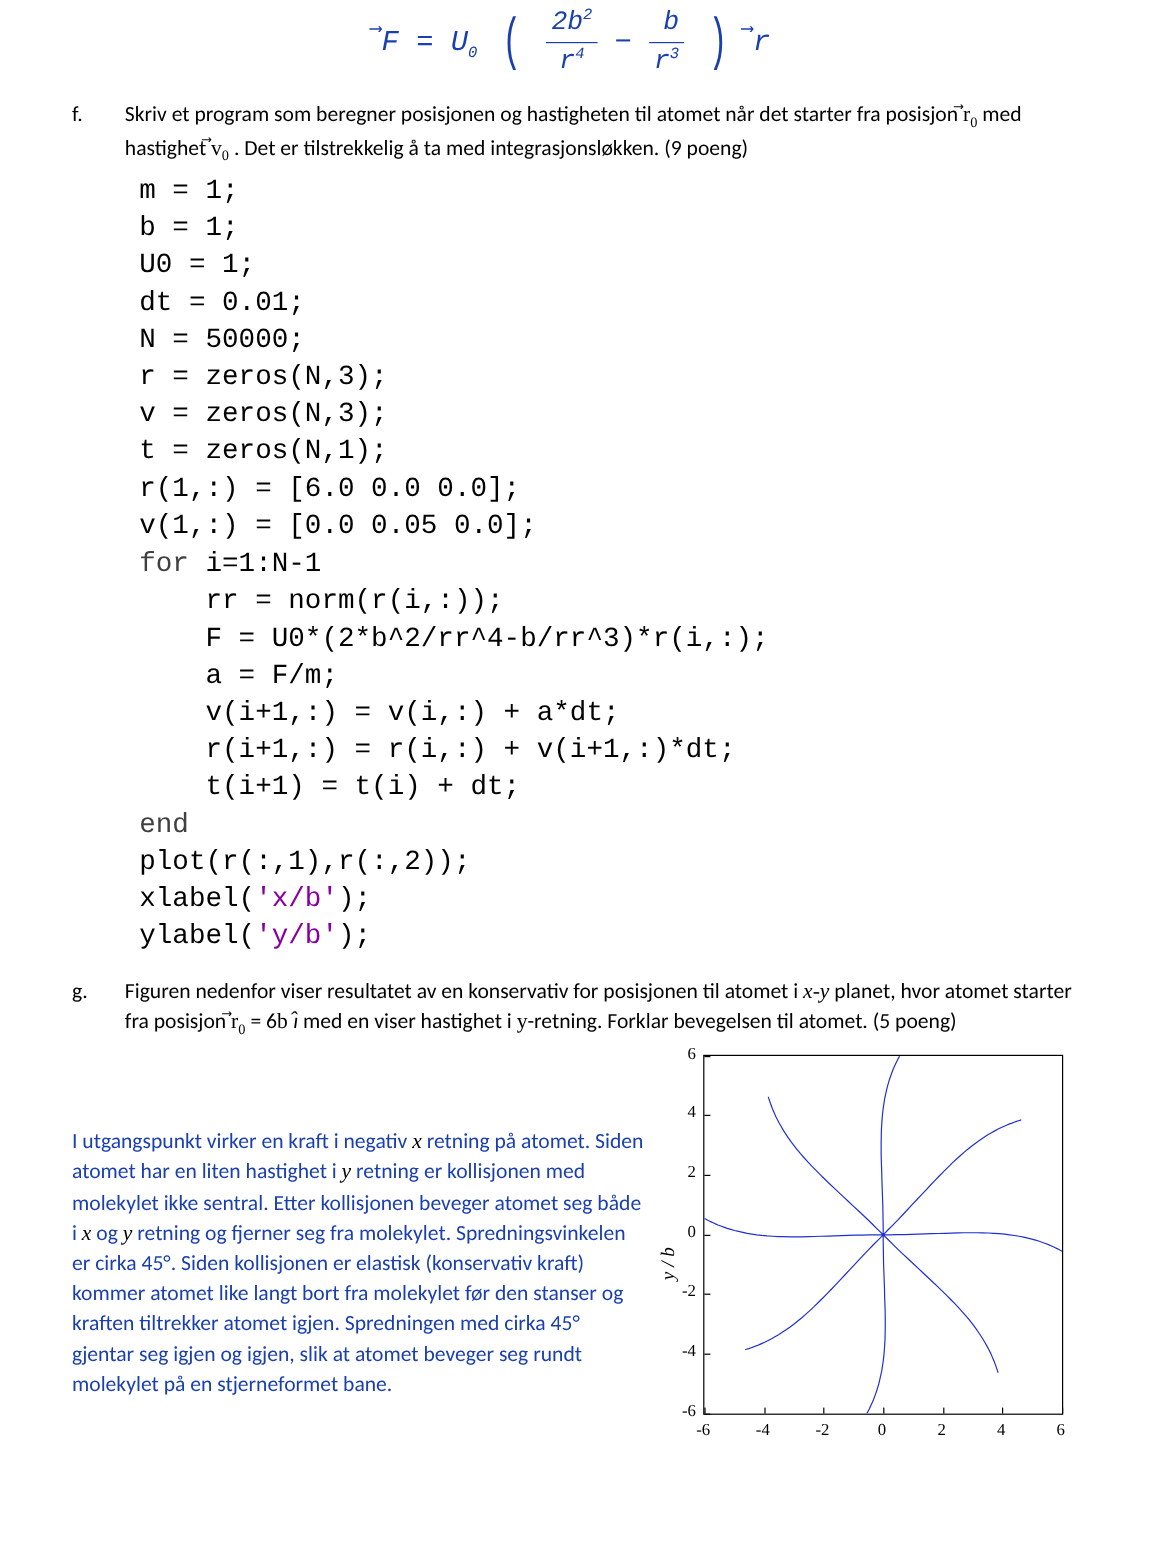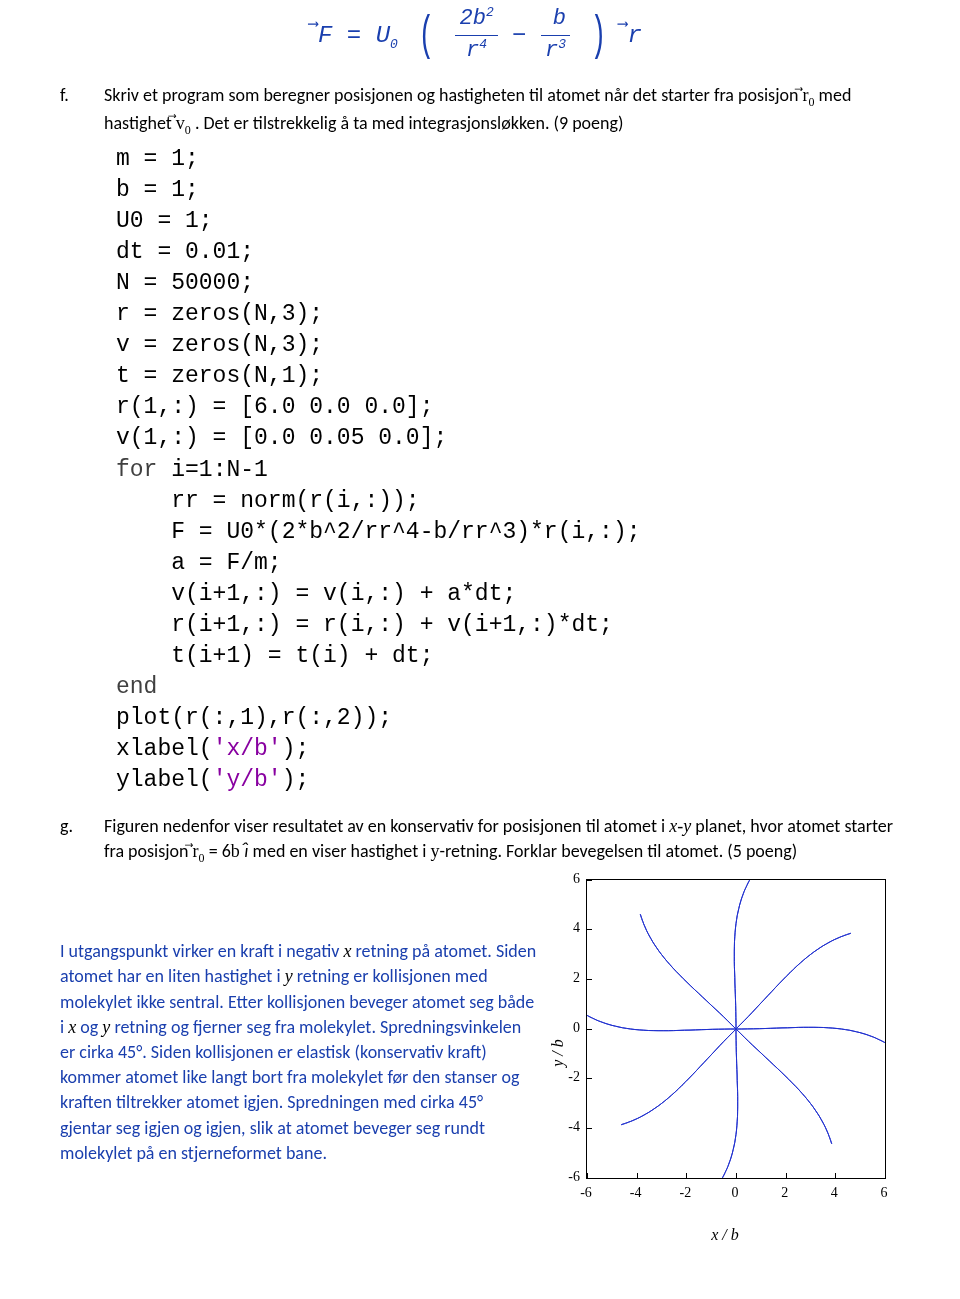--- a/index.html
+++ b/index.html
@@ -148,16 +148,15 @@
         </div>
       <div class="ticks-x" id="tx">
           <span style="left: 0px;">-6</span>
           <span style="left: 49.6667px;">-4</span>
           <span style="left: 99.3333px;">-2</span>
           <span style="left: 149px;">0</span>
           <span style="left: 198.667px;">2</span>
           <span style="left: 248.333px;">4</span>
           <span style="left: 298px;">6</span>
         </div>
-      <div class="xlab">x / b</div>
     </div>
   </div>
 </div>
 
 </body></html>

